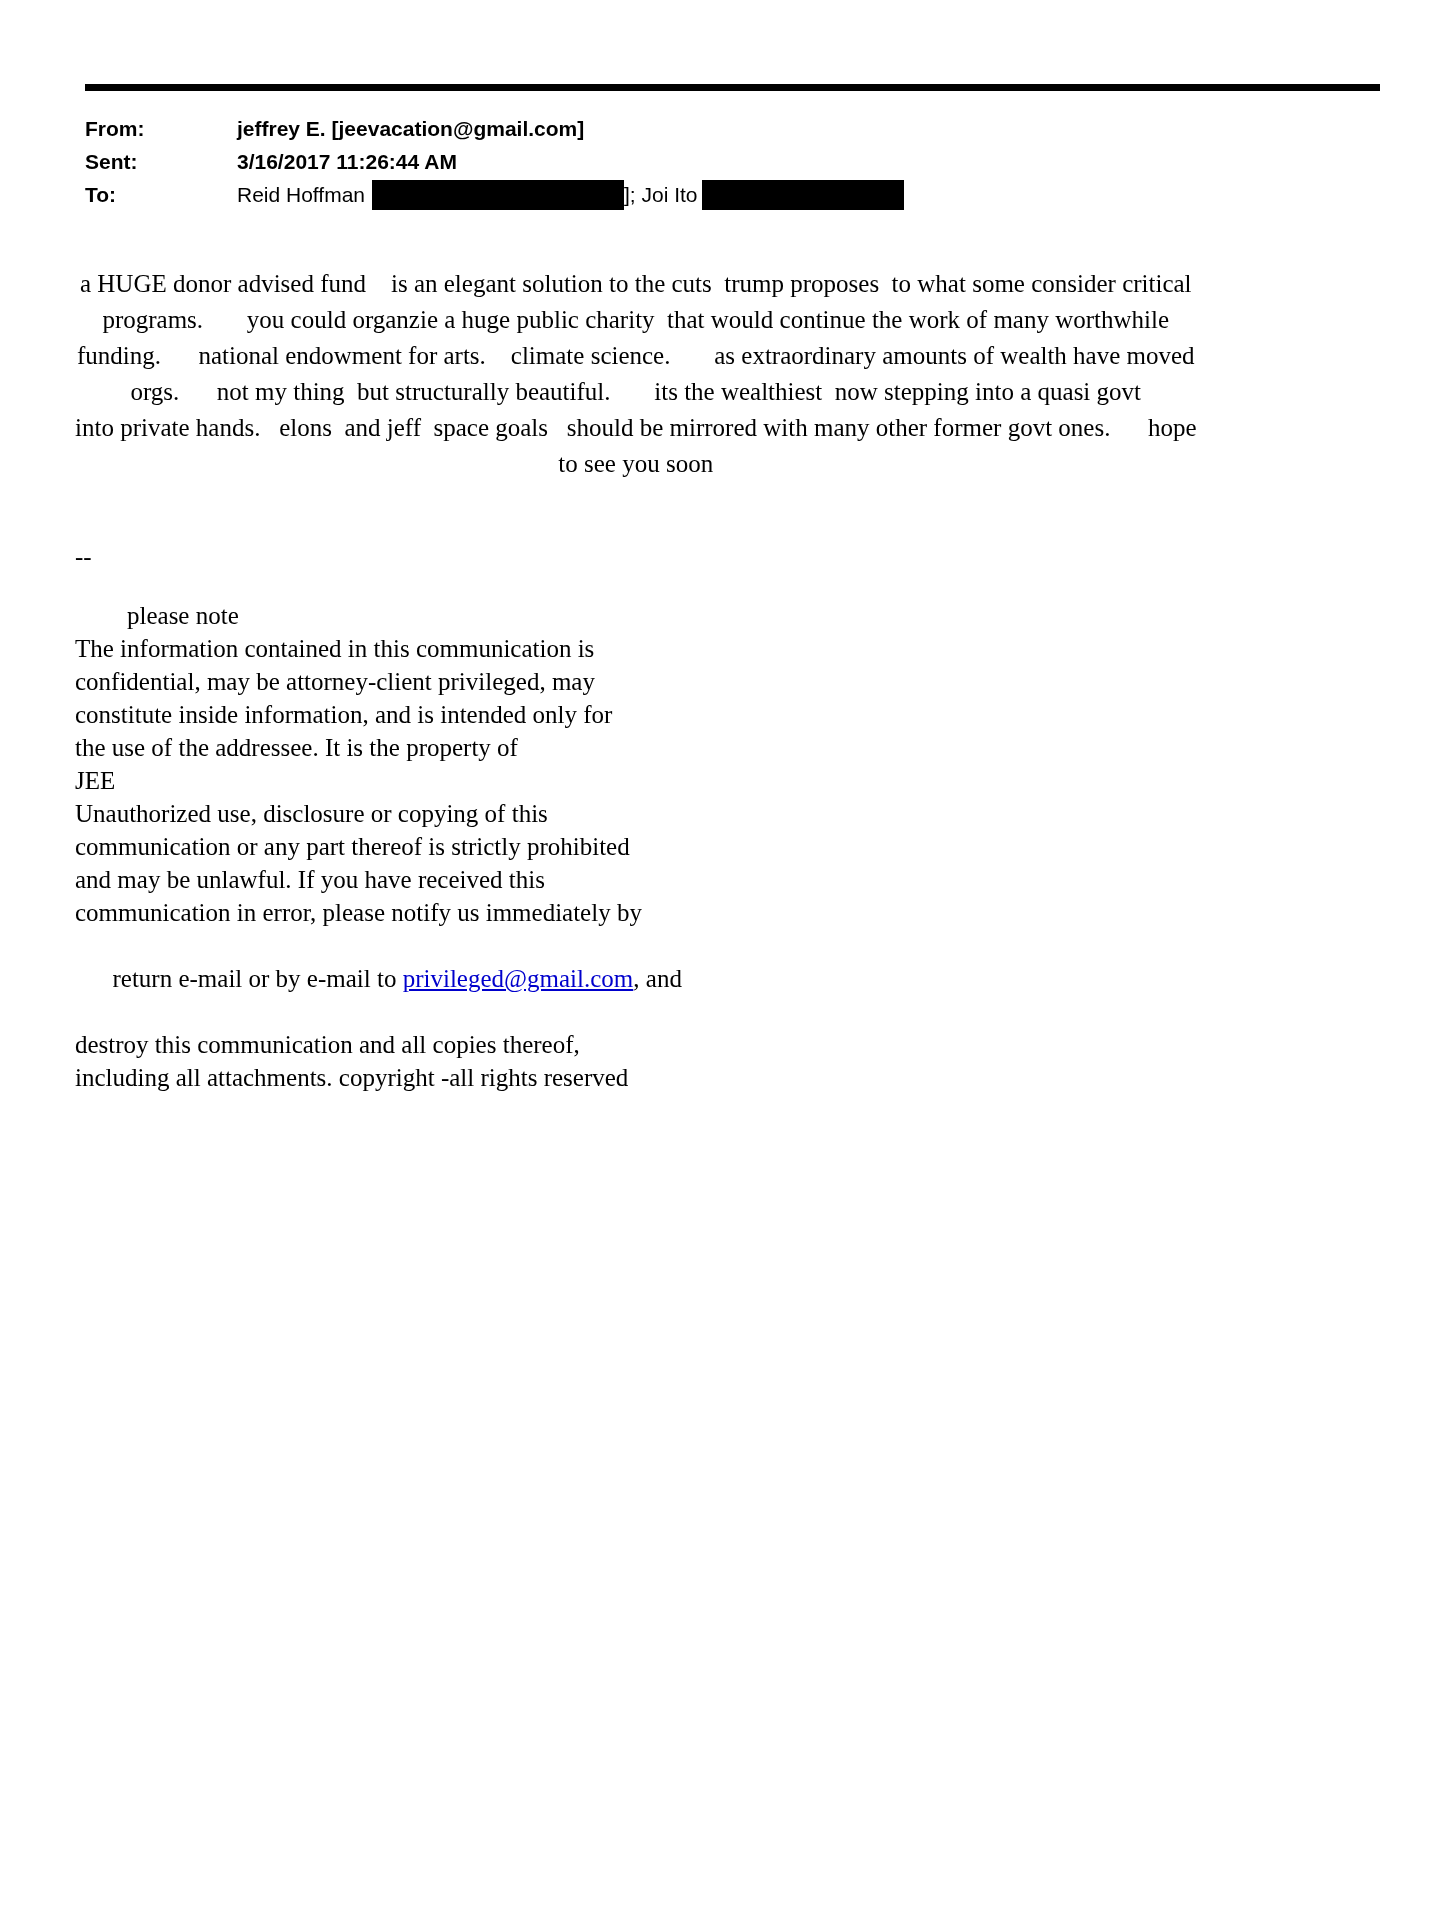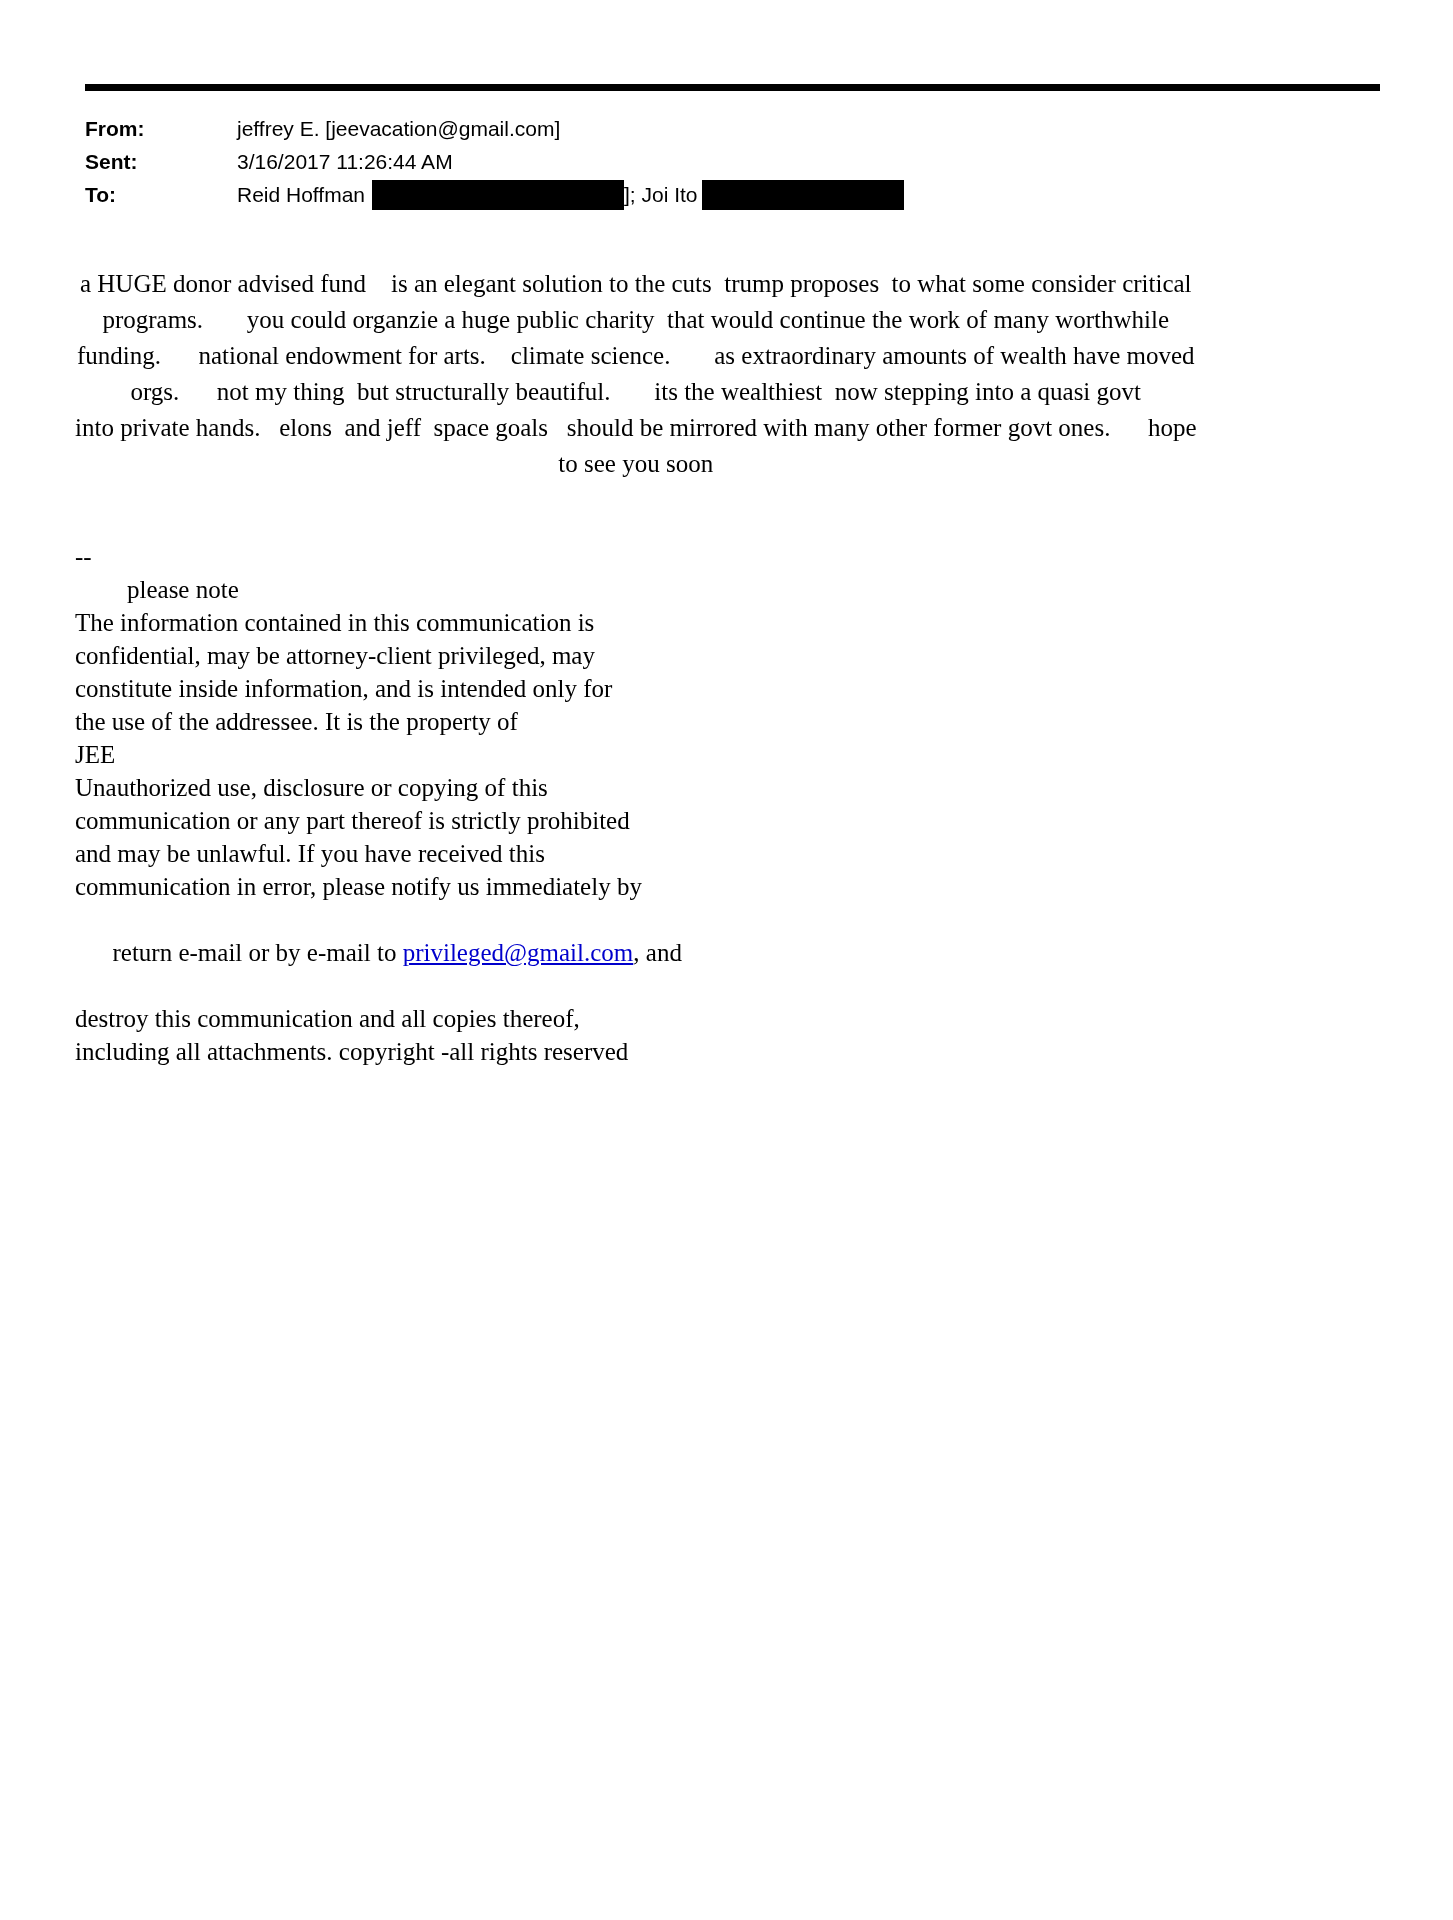--- a/index.html
+++ b/index.html
@@ -28,21 +28,21 @@
   .email-header {
     position: absolute;
     left: 85px;
     top: 112px;
     font-family: "Liberation Sans", sans-serif;
     font-size: 21px;
     line-height: 33px;
   }
   .header-row { display: flex; align-items: center; height: 33px; }
   .header-label { width: 152px; font-weight: bold; white-space: pre; }
-  .header-value { white-space: pre; }
+  .header-value { white-space: pre; font-weight: bold; }
   .to-value { display: flex; align-items: center; white-space: pre; }
   .redaction {
     display: inline-block;
     height: 30px;
     background: #000000;
     flex: 0 0 auto;
   }
   .redaction.r1 { width: 252px; margin-left: 7px; }
   .redaction.r2 { width: 202px; margin-left: 4px; }
 
@@ -61,21 +61,21 @@
   
   .signature {
     position: absolute;
     left: 75px;
     top: 540px;
     font-size: 25px;
     line-height: 33px;
     color: #000000;
   }
   .signature .line { white-space: pre; }
-  .note-line { padding-left: 52px; }
+  .note-line { padding-left: 52px; margin-top: 26px; }
   .mail-link {
     color: #0000cc;
     text-decoration: underline;
     cursor: pointer;
   }
 
   
   .footer-id {
     position: absolute;
     top: 1962px;

